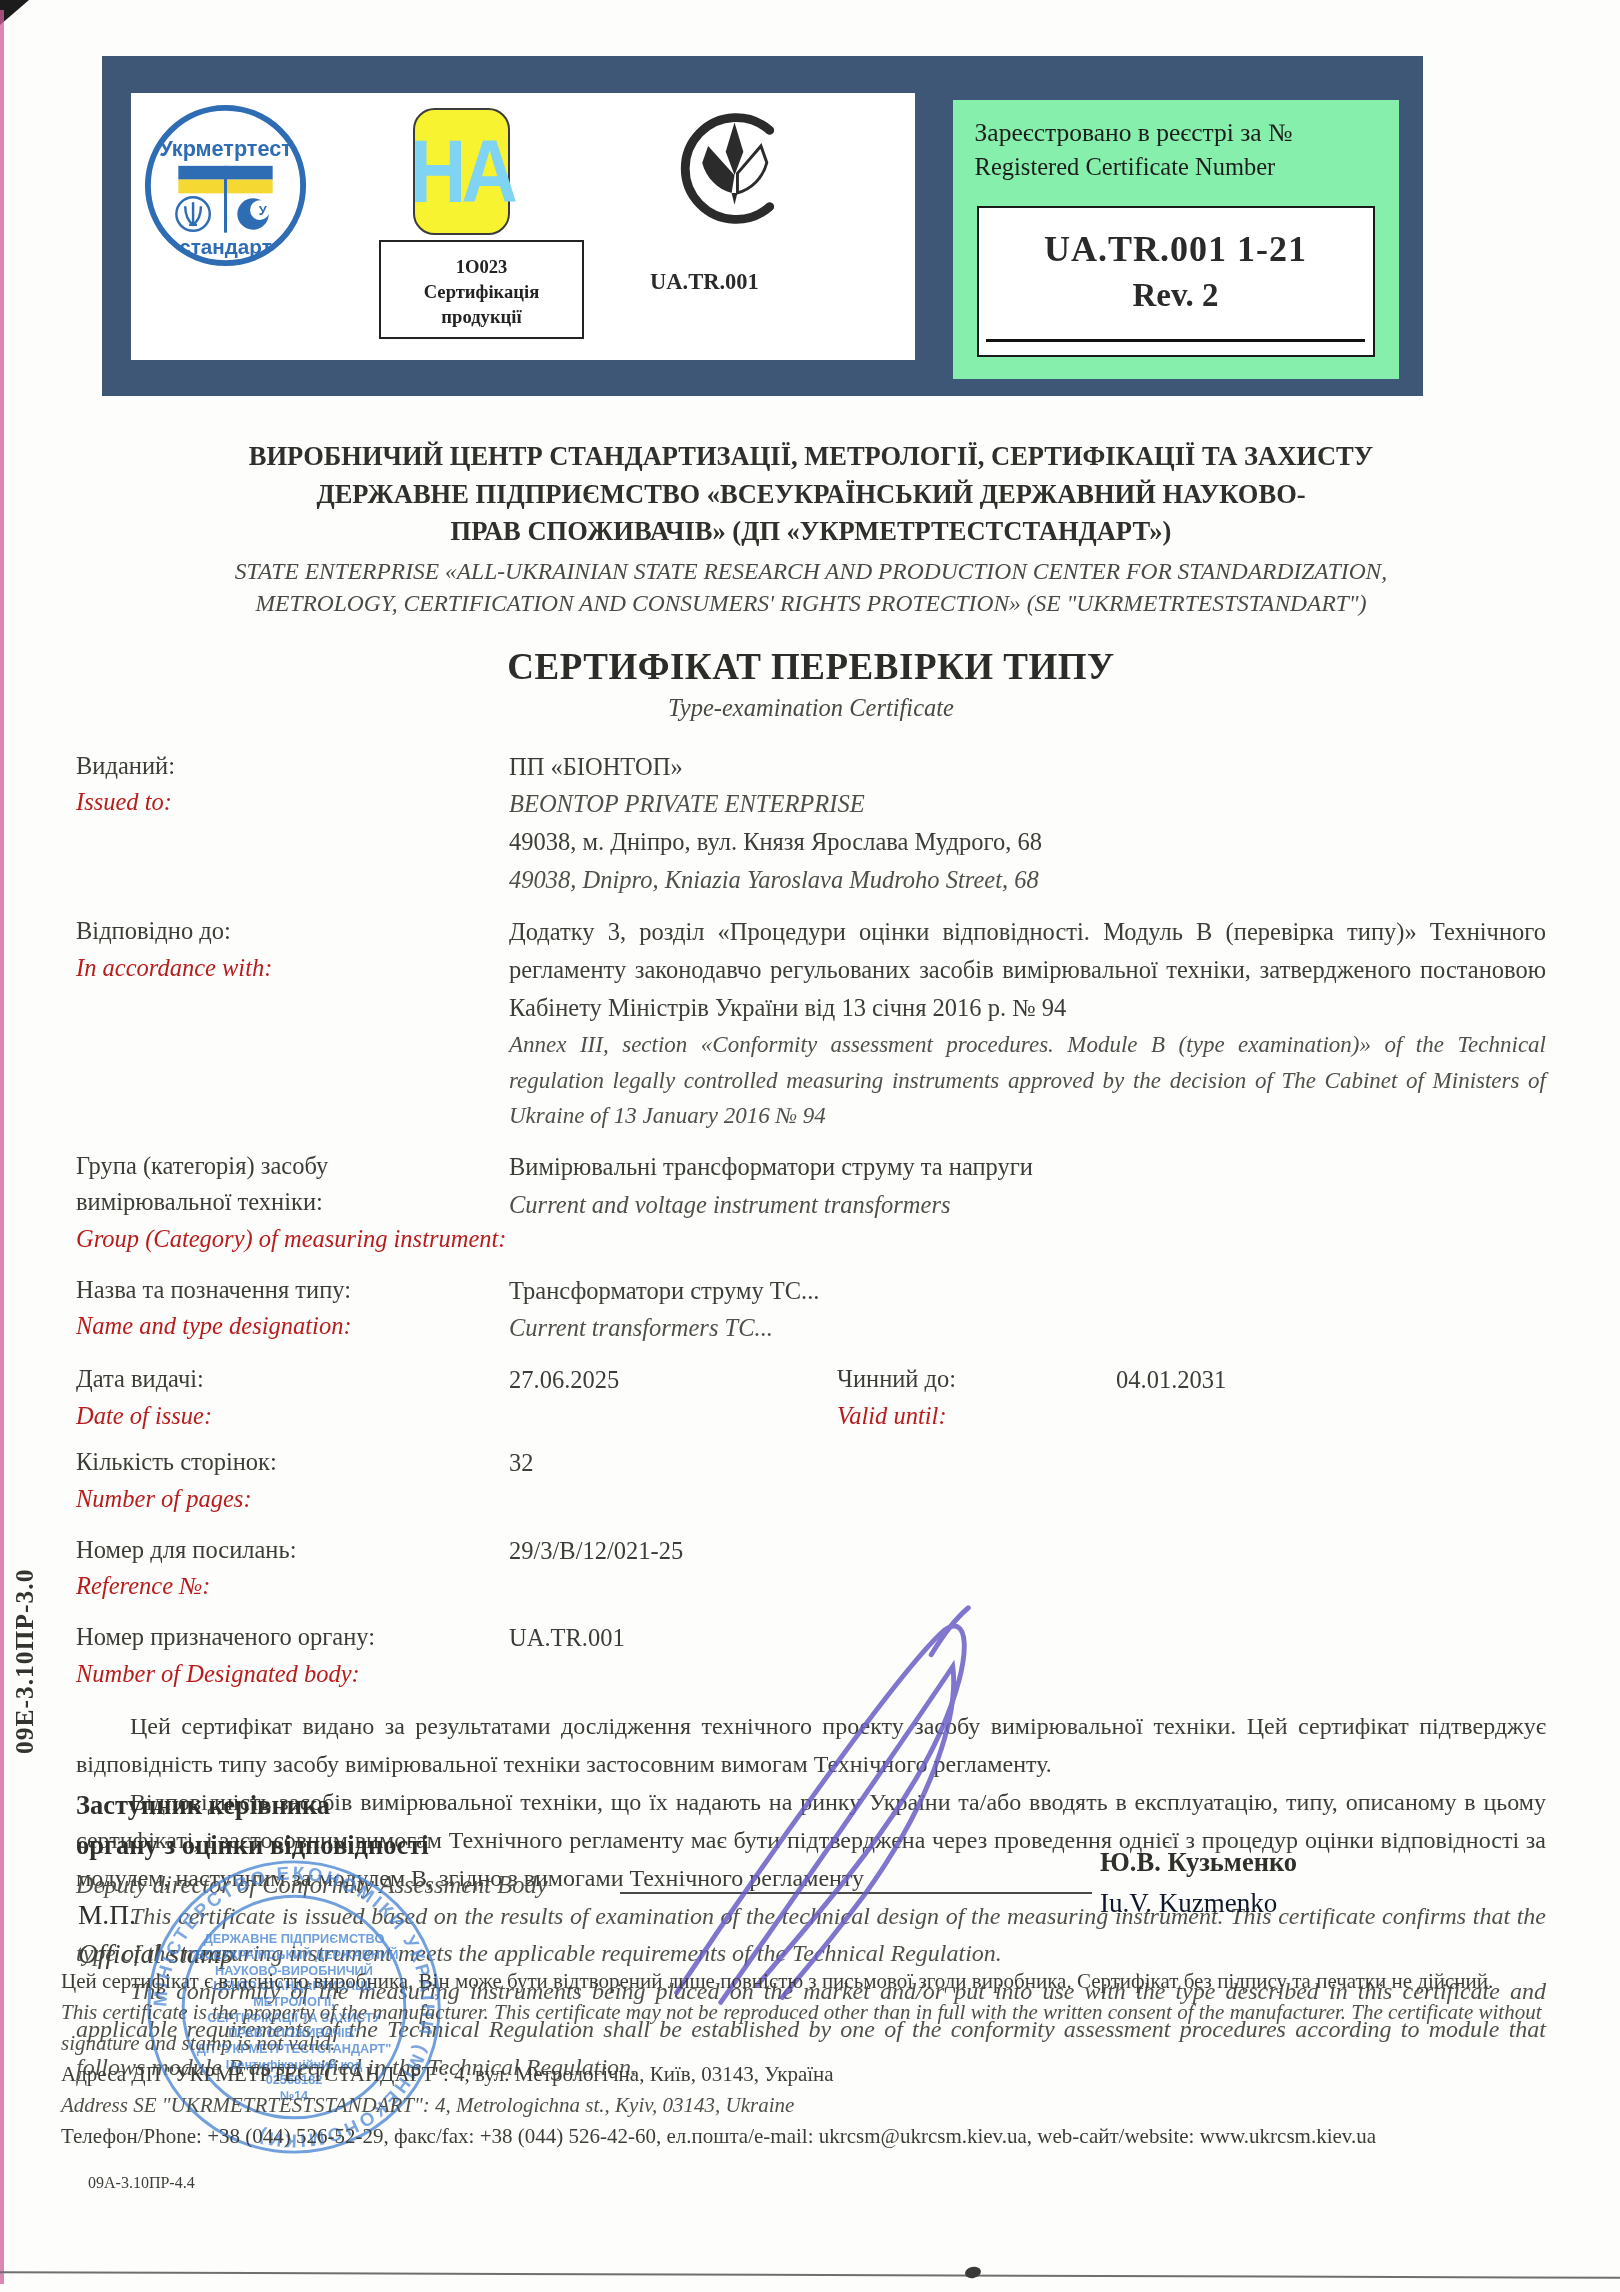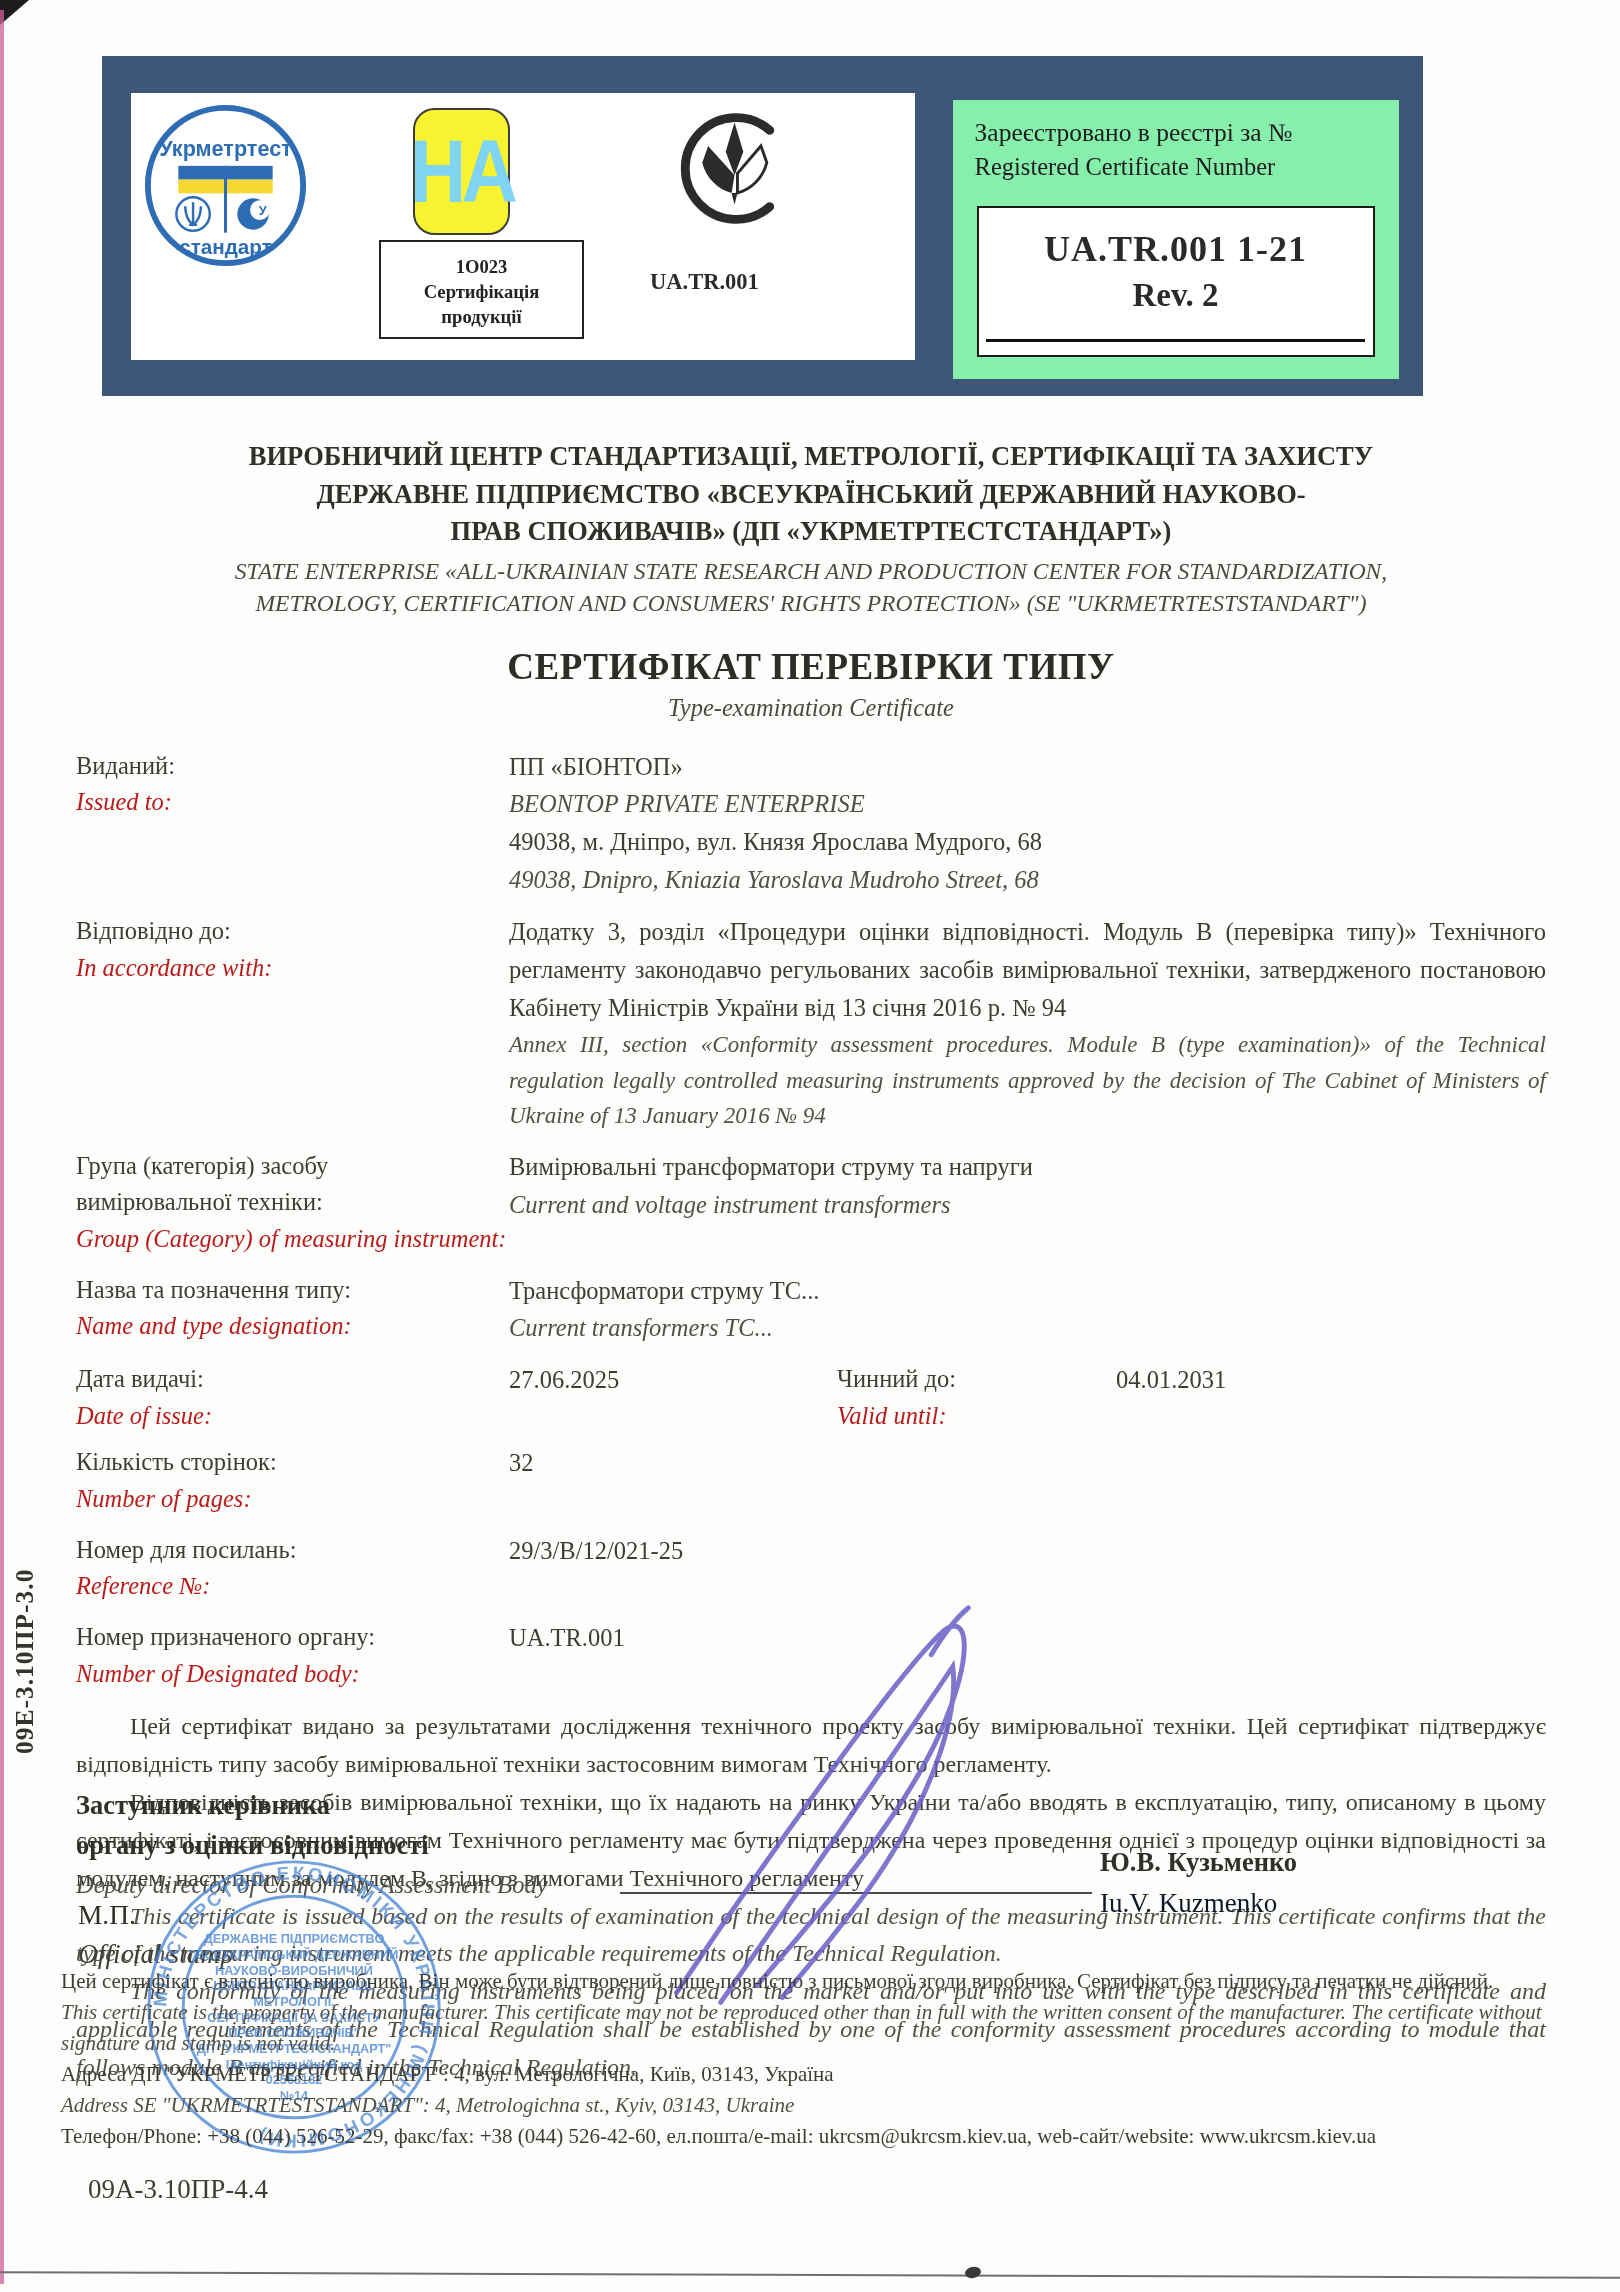--- a/index.html
+++ b/index.html
@@ -66,21 +66,21 @@
   .sig-name .uk{font-weight:bold;font-size:26.5px;color:#2f2f2b;}
   .sig-name .en{font-size:27px;color:#0f172a;margin-top:9.8px;}
   .mp{position:absolute;left:78px;top:1900px;font-size:27.4px;color:#2f2f2b;}
   .mp-en{position:absolute;left:78px;top:1939px;font-size:27.4px;font-style:italic;color:#3f3f3a;}
 
   .stamp-svg{position:absolute;left:142px;top:1855px;opacity:.92;}
   .sign-svg{position:absolute;left:608px;top:1596px;}
 
   .footer{position:absolute;left:61px;top:1966px;width:1514px;font-size:21px;line-height:1.48;color:#3d3d38;}
   .footer .en{font-style:italic;color:#50504a;}
-  .bottom-code{position:absolute;left:88px;top:2174px;font-size:27px;color:#3d3d38;}
+  .bottom-code{position:absolute;left:88px;top:2174px;font-size:16px;color:#3d3d38;}
 </style>
 </head>
 <body>
 
 <div class="page">
 
   <div class="corner-artifact"></div>
   <div class="pink-edge"></div>
   <div class="bottom-scan-line"></div>
   <div class="bottom-scan-blob"></div>

